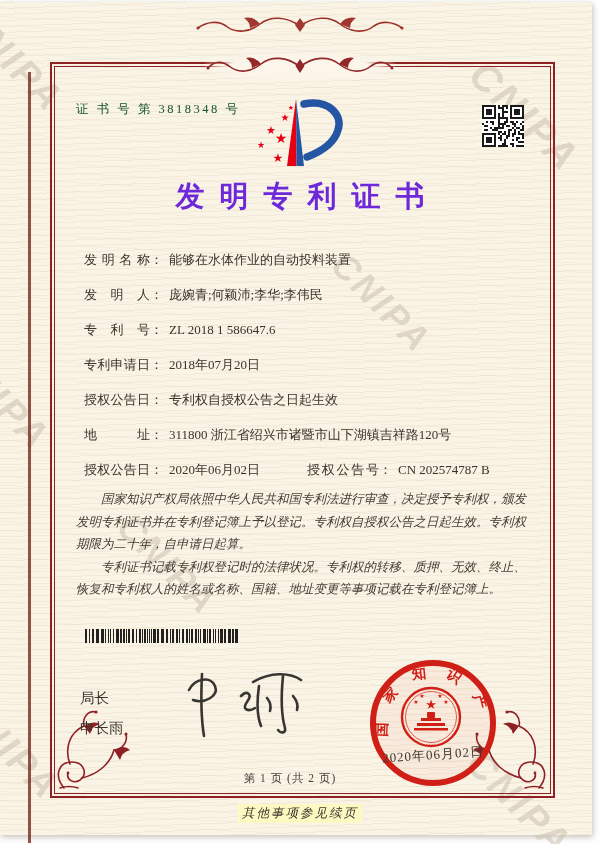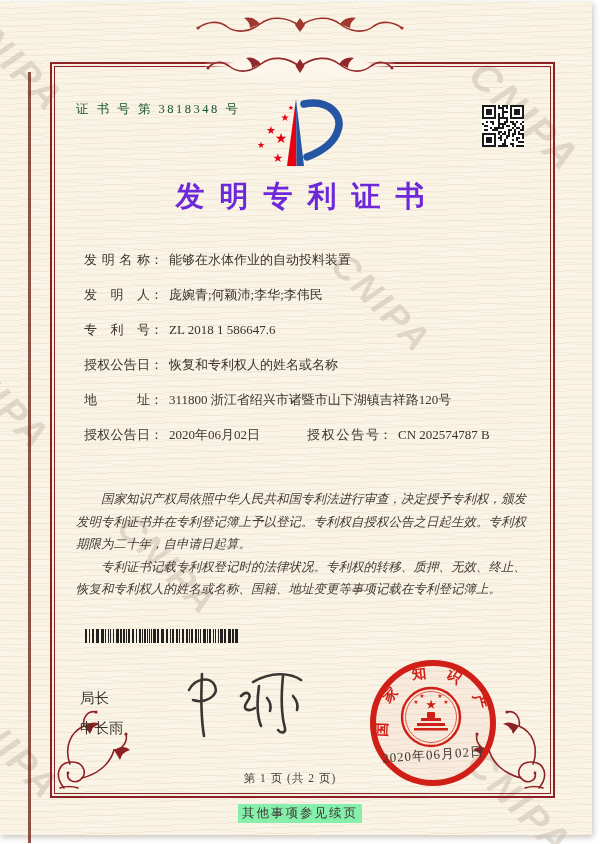--- a/index.html
+++ b/index.html
@@ -38,22 +38,22 @@
   .barcode{position:absolute;left:85px;top:629px;z-index:3;}
   .officer{position:absolute;left:80px;top:683px;z-index:3;font-size:14.5px;
            line-height:30px;color:#3a342c;}
   .sig{position:absolute;left:175px;top:660px;z-index:3;}
   .seal{position:absolute;left:366px;top:656px;z-index:4;}
   .seal-date{position:absolute;left:360px;top:746px;width:146px;text-align:center;z-index:5;
              font-size:13px;color:#3b372f;letter-spacing:1px;transform:rotate(-4deg);}
   .page-info{position:absolute;left:0;top:771px;width:580px;text-align:center;z-index:3;
              font-size:11.5px;color:#46403a;letter-spacing:1px;}
   .note{position:absolute;left:0;top:803px;width:600px;text-align:center;z-index:3;}
-  .note span{display:inline-block;background:#86efac;padding:1px 4px;font-size:12.5px;
-             color:#3c352c;letter-spacing:2px;}
+  .note span{display:inline-block;background:#fef9c3;padding:1px 4px;font-size:12.5px;
+             font-style:italic;color:#3c352c;letter-spacing:2px;}
   .orn{position:absolute;z-index:3;}
   .orn2-halo{background:radial-gradient(ellipse at center,#fbf5ea 52%,rgba(251,245,234,0) 75%);}
 </style>
 </head>
 <body>
 
 <div class="stage">
   <div class="page"></div>
 
   <span class="wm" style="left:-20px;top:-2px;font-size:38px">CNIPA</span>
@@ -282,21 +282,24 @@
     <div class="frow">
       <span class="flabel">发明名称</span><span>：</span><span class="fvalue">能够在水体作业的自动投料装置</span>
     </div>
     <div class="frow">
       <span class="flabel">发明人</span><span>：</span><span class="fvalue">庞婉青;何颖沛;李华;李伟民</span>
     </div>
     <div class="frow">
       <span class="flabel">专利号</span><span>：</span><span class="fvalue">ZL 2018 1 586647.6</span>
     </div>
     <div class="frow">
-      <span class="flabel">授权公告日</span><span>：</span><span class="fvalue">恢复和专利权人的姓名或名称</span>
+      <span class="flabel">专利申请日</span><span>：</span><span class="fvalue">2018年07月20日</span>
+    </div>
+    <div class="frow">
+      <span class="flabel">授权公告日</span><span>：</span><span class="fvalue">专利权自授权公告之日起生效</span>
     </div>
     <div class="frow">
       <span class="flabel">地址</span><span>：</span><span class="fvalue">311800 浙江省绍兴市诸暨市山下湖镇吉祥路120号</span>
     </div>
     <div class="frow">
       <span class="flabel">授权公告日</span><span>：</span><span class="fvalue">2020年06月02日</span>
       <span class="grant2">
         <span class="flabel" style="width:72px">授权公告号</span><span>：</span><span class="fvalue">CN 202574787 B</span>
       </span>
     </div>

